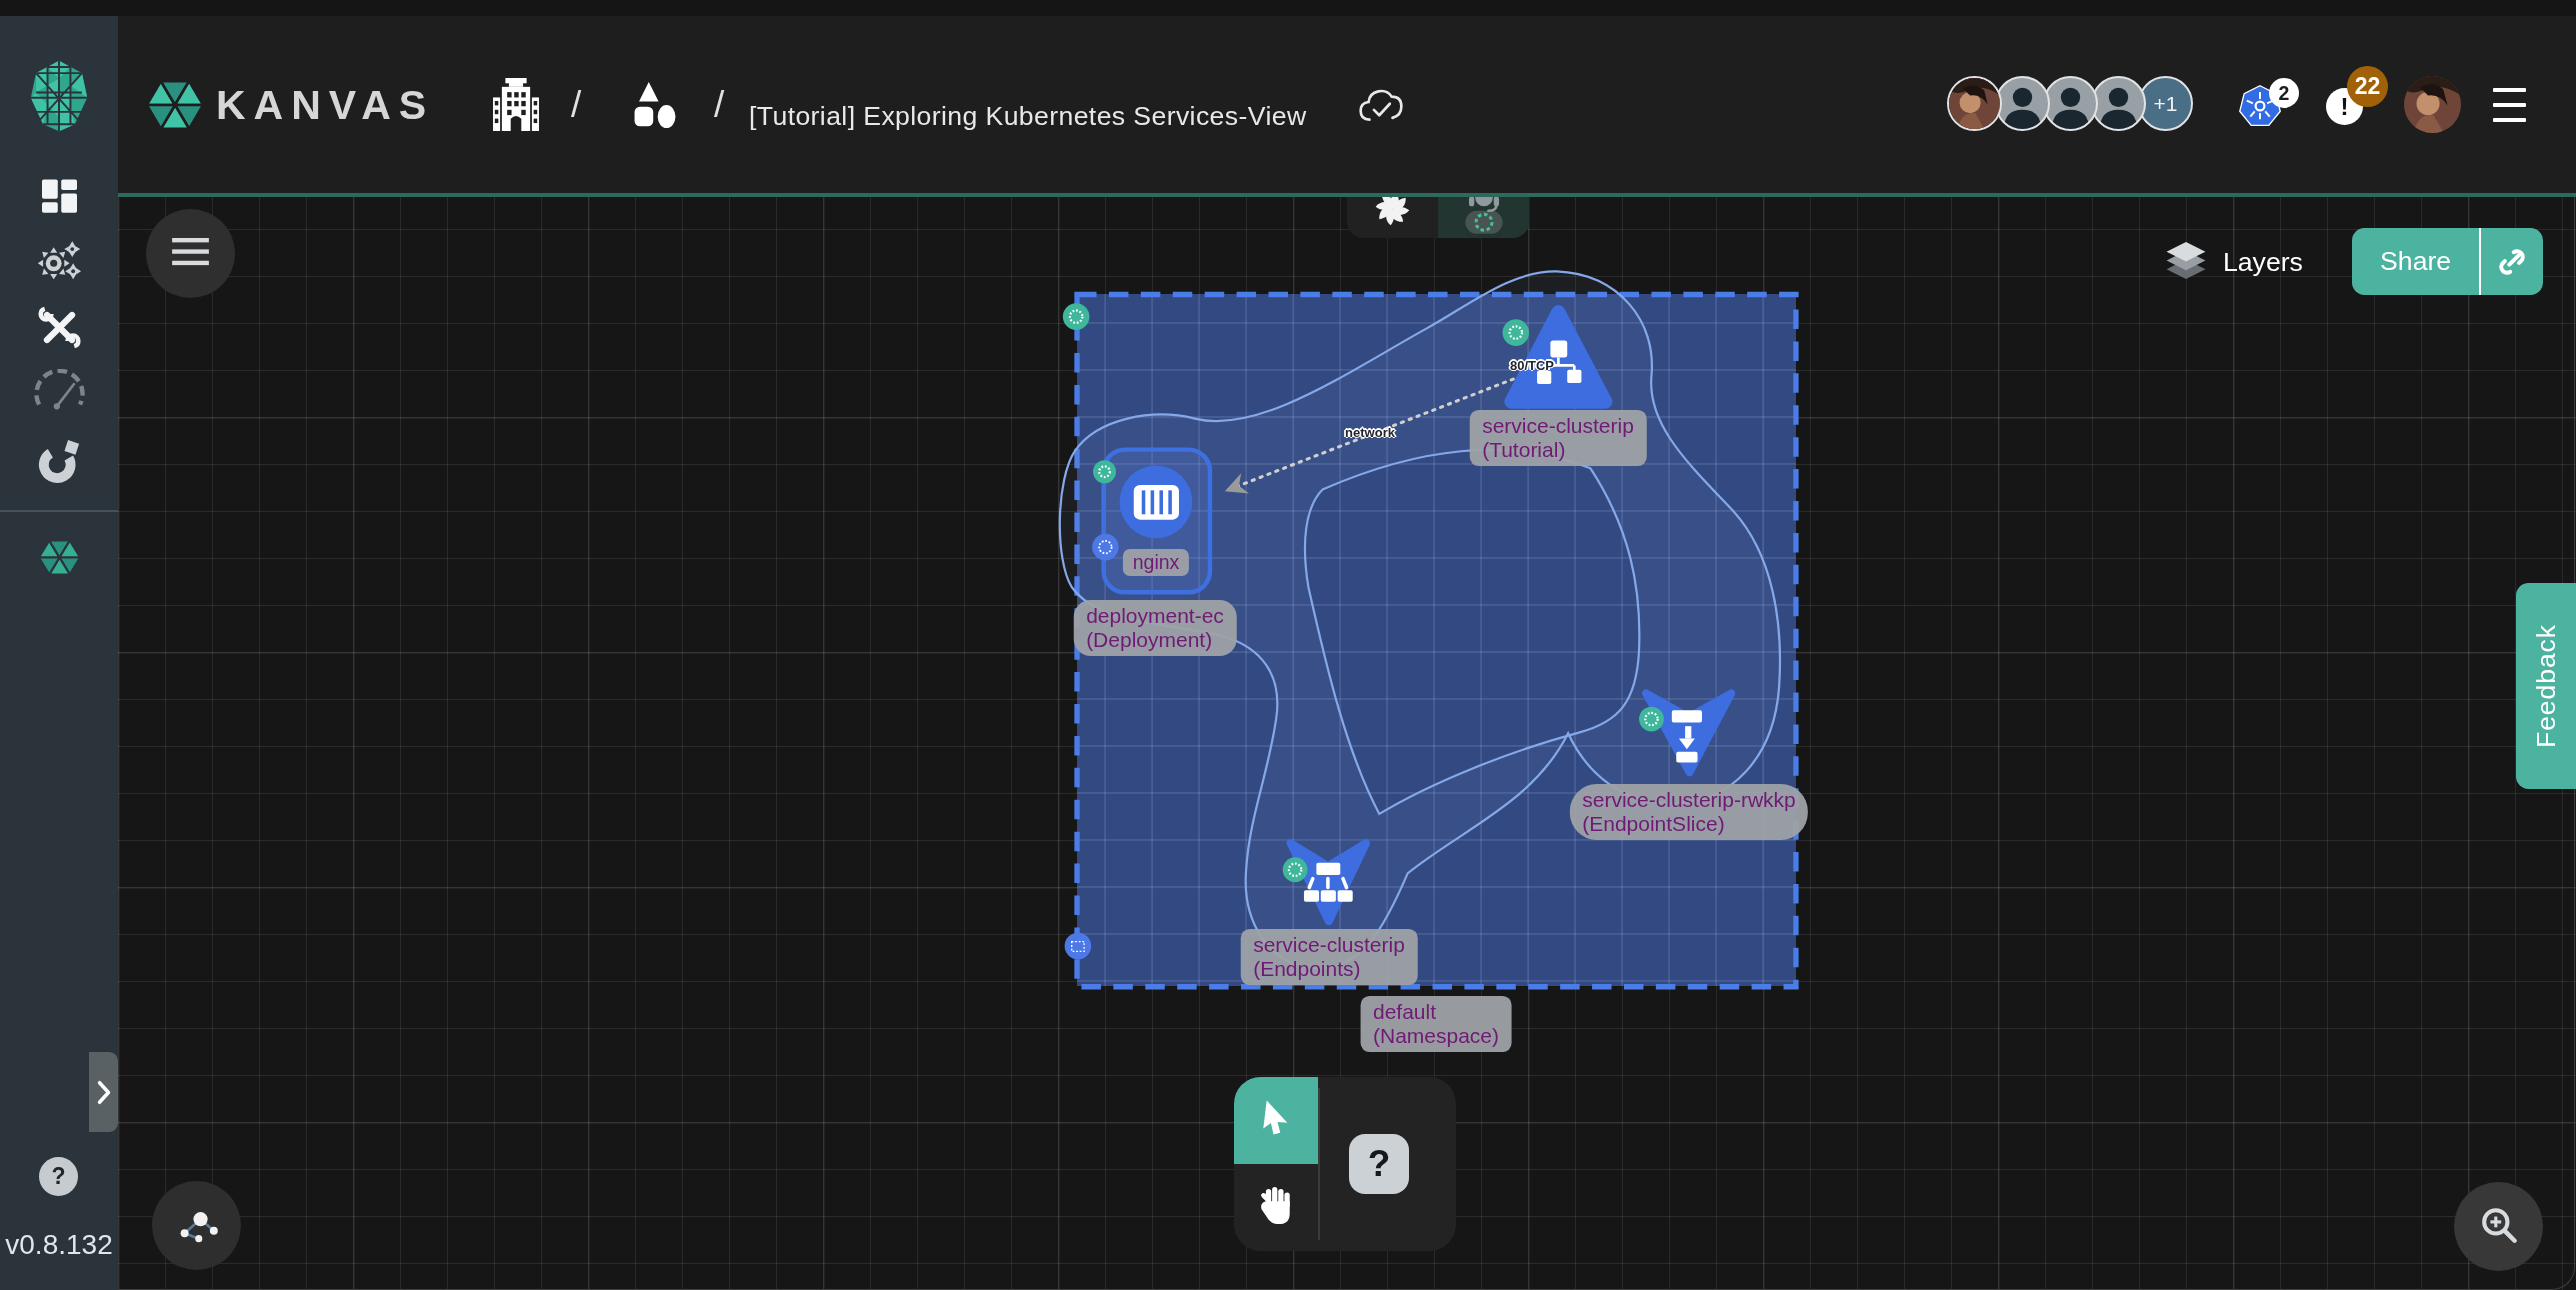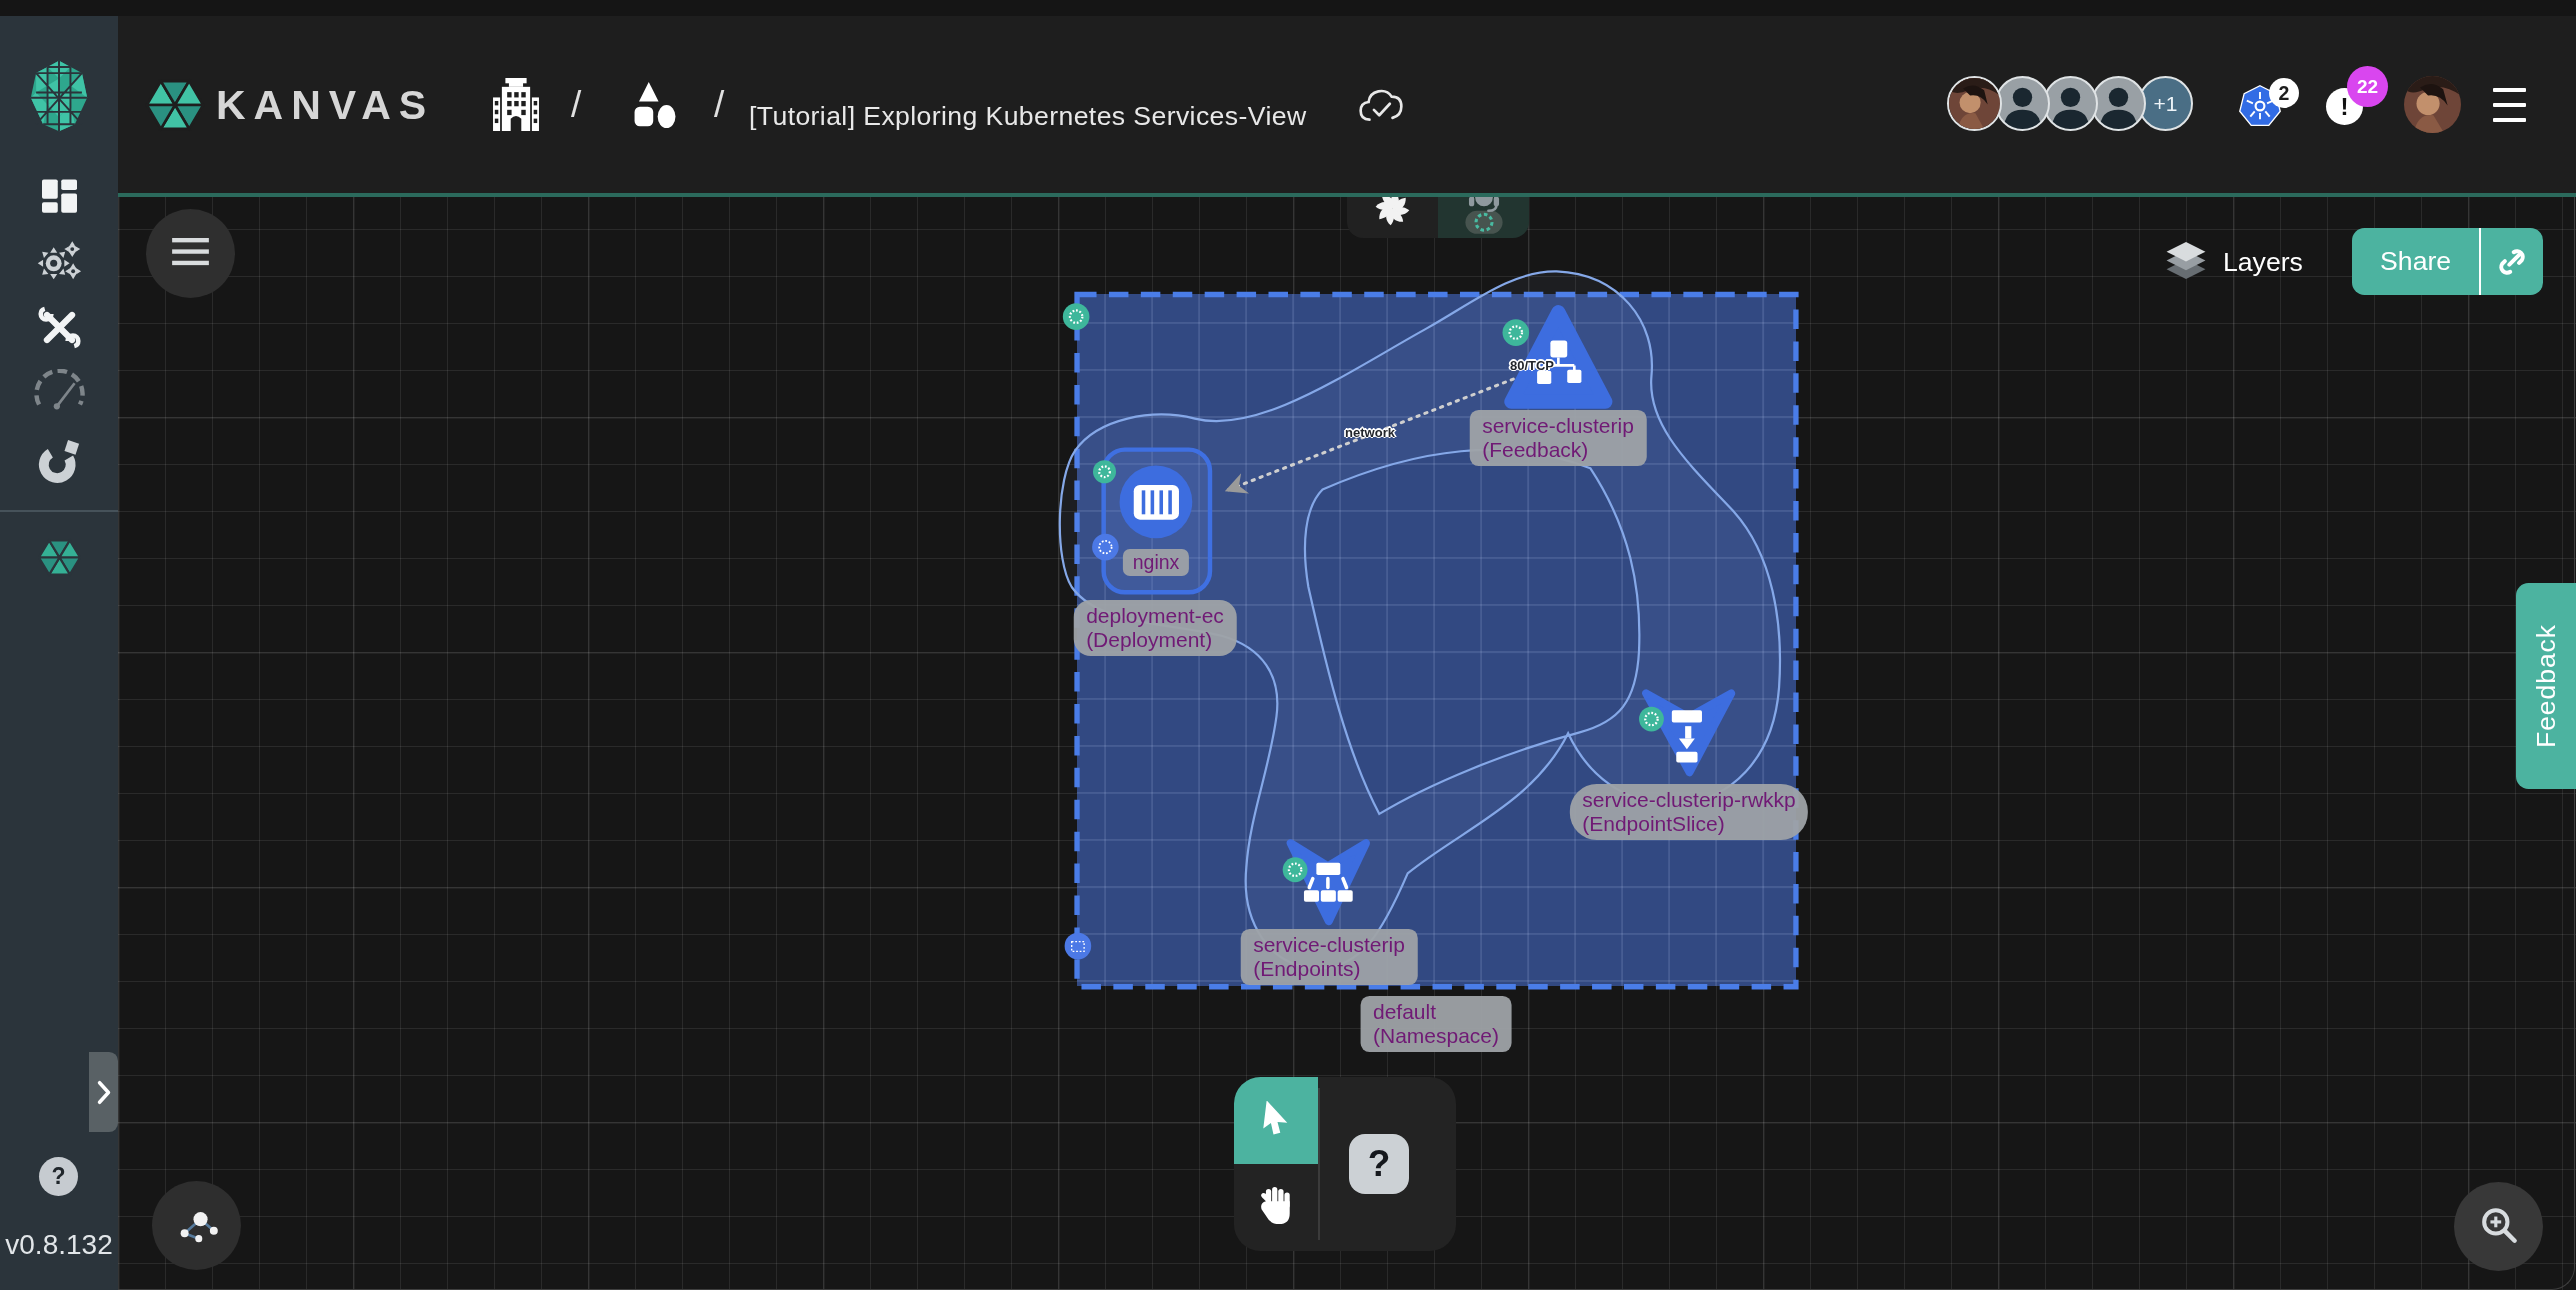--- a/index.html
+++ b/index.html
@@ -170,21 +170,21 @@
       <circle cx="1863" cy="811" r="7" fill="none" stroke="#fff" stroke-width="2.5" stroke-dasharray="2 2"></circle>
     </g>
     <g>
       <circle cx="1216" cy="1067" r="15" fill="#4c79e6"></circle>
       <rect x="1209" y="1062" width="14" height="11" fill="none" stroke="#fff" stroke-width="1.5" stroke-dasharray="2 2"></rect>
     </g>
   </svg>
 
   <div class="node-label" style="left:1558px;top:410px;">
     <div>service-clusterip</div>
-      <div>(Feedback)</div>
+      <div>(Tutorial)</div>
   </div>
   <div class="node-label small" style="left:1156px;top:549px;">
     <div>nginx</div>
   </div>
   <div class="node-label" style="left:1155px;top:600px;border-radius:17px;">
     <div>deployment-ec</div>
       <div>(Deployment)</div>
   </div>
   <div class="node-label" style="left:1329px;top:929px;">
     <div>service-clusterip</div>
@@ -452,21 +452,21 @@
           <line x1="-8" y1="-3" x2="-15" y2="-6"></line>
             <line x1="8" y1="-3" x2="15" y2="-6"></line>
           <line x1="-6" y1="6" x2="-11" y2="12"></line>
             <line x1="6" y1="6" x2="11" y2="12"></line>
         </g>
       </svg>
     </div>
     <div class="badge-circle" style="left:2269px;top:62px;width:30px;height:30px;background:#fff;color:#1d1d1d;font-size:19.5px;">2</div>
 
     <div class="badge-circle" style="left:2326px;top:72px;width:37px;height:37px;background:#fff;color:#111;font-size:24px;">!</div>
-    <div class="badge-circle" style="left:2347px;top:50px;width:41px;height:41px;background:#d946ef;color:#fff;font-size:19px;">22</div>
+    <div class="badge-circle" style="left:2347px;top:50px;width:41px;height:41px;background:#a16207;color:#fff;font-size:23px;">22</div>
 
     <div class="abs" style="left:2404px;top:60px;width:57px;height:57px;border-radius:50%;overflow:hidden;">
       <svg width="57" height="57" viewBox="0 0 64 64">
         <rect width="64" height="64" fill="#6e4538"></rect>
         <path d="M0 0 H64 V22 Q44 7 24 15 Q9 22 0 15 Z" fill="#2a1c17"></path>
         <circle cx="27" cy="31" r="13" fill="#c2906c"></circle>
         <path d="M11 64 Q15 42 33 44 L45 64 Z" fill="#8a5a44"></path>
         <path d="M18 13 Q31 4 44 15 L49 33 Q40 20 27 22 Z" fill="#1d1310"></path>
       </svg>
     </div>

